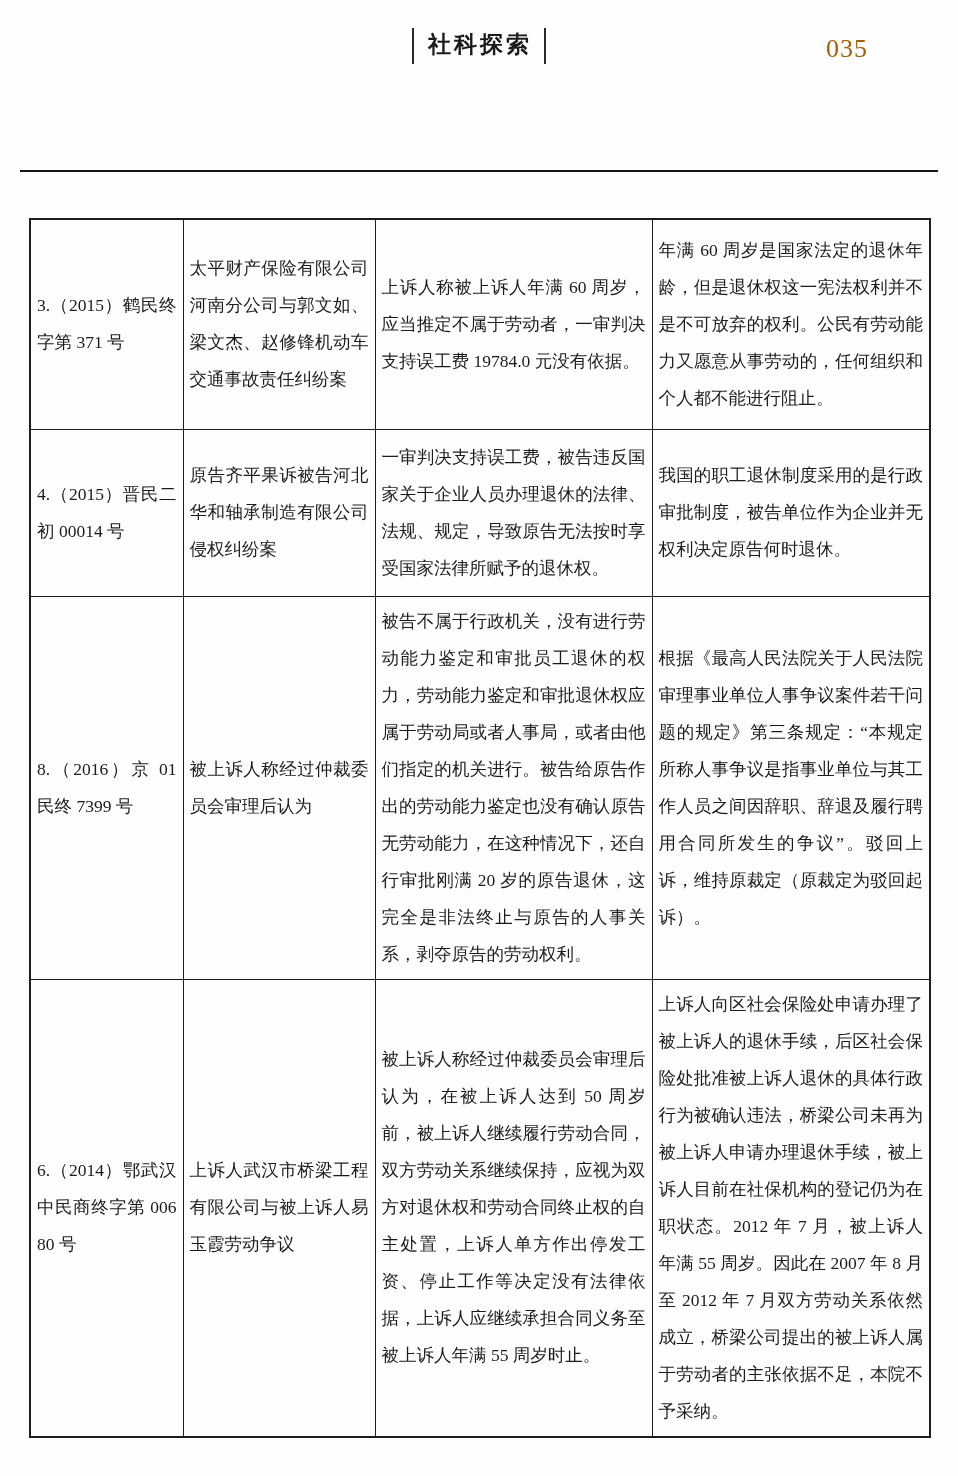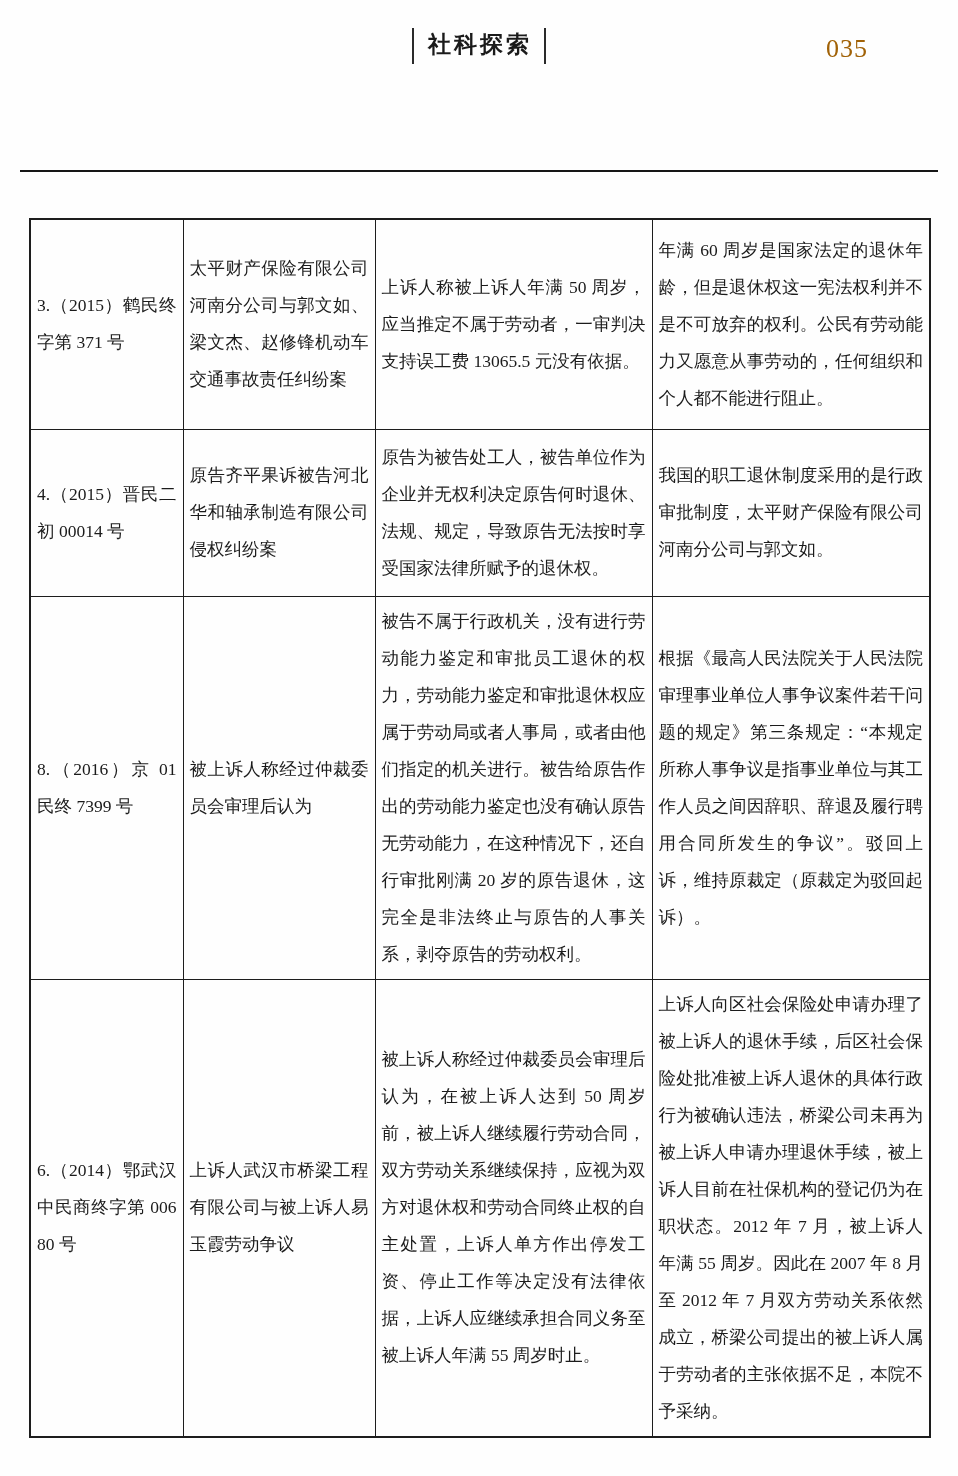--- a/index.html
+++ b/index.html
@@ -91,28 +91,28 @@
     <colgroup>
       <col class="w1">
         <col class="w2">
         <col class="w3">
         <col class="w4">
     </colgroup>
     <tbody>
       <tr class="r1">
         <td class="c-no">3.（2015）鹤民终字第 371 号</td>
         <td class="c-name">太平财产保险有限公司河南分公司与郭文如、梁文杰、赵修锋机动车交通事故责任纠纷案</td>
-        <td class="lh38">上诉人称被上诉人年满 50 周岁，应当推定不属于劳动者，一审判决支持误工费 13065.5 元没有依据。</td>
+        <td class="lh38">上诉人称被上诉人年满 60 周岁，应当推定不属于劳动者，一审判决支持误工费 19784.0 元没有依据。</td>
         <td class="lh33">年满 60 周岁是国家法定的退休年龄，但是退休权这一宪法权利并不是不可放弃的权利。公民有劳动能力又愿意从事劳动的，任何组织和个人都不能进行阻止。</td>
       </tr>
       <tr class="r2">
         <td class="c-no">4.（2015）晋民二初 00014 号</td>
         <td class="c-name">原告齐平果诉被告河北华和轴承制造有限公司侵权纠纷案</td>
-        <td class="lh31">原告为被告处工人，被告单位作为企业并无权利决定原告何时退休、法规、规定，导致原告无法按时享受国家法律所赋予的退休权。</td>
-        <td class="lh36">我国的职工退休制度采用的是行政审批制度，太平财产保险有限公司河南分公司与郭文如。</td>
+        <td class="lh31">一审判决支持误工费，被告违反国家关于企业人员办理退休的法律、法规、规定，导致原告无法按时享受国家法律所赋予的退休权。</td>
+        <td class="lh36">我国的职工退休制度采用的是行政审批制度，被告单位作为企业并无权利决定原告何时退休。</td>
       </tr>
       <tr class="r3">
         <td class="c-no">8.（2016）京 01 民终 7399 号</td>
         <td class="c-name">被上诉人称经过仲裁委员会审理后认为</td>
         <td class="lh31">被告不属于行政机关，没有进行劳动能力鉴定和审批员工退休的权力，劳动能力鉴定和审批退休权应属于劳动局或者人事局，或者由他们指定的机关进行。被告给原告作出的劳动能力鉴定也没有确认原告无劳动能力，在这种情况下，还自行审批刚满 20 岁的原告退休，这完全是非法终止与原告的人事关系，剥夺原告的劳动权利。</td>
         <td class="lh36">根据《最高人民法院关于人民法院审理事业单位人事争议案件若干问题的规定》第三条规定：“本规定所称人事争议是指事业单位与其工作人员之间因辞职、辞退及履行聘用合同所发生的争议”。驳回上诉，维持原裁定（原裁定为驳回起诉）。</td>
       </tr>
       <tr class="r4">
         <td class="c-no">6.（2014）鄂武汉中民商终字第 00680 号</td>
         <td class="c-name">上诉人武汉市桥梁工程有限公司与被上诉人易玉霞劳动争议</td>

